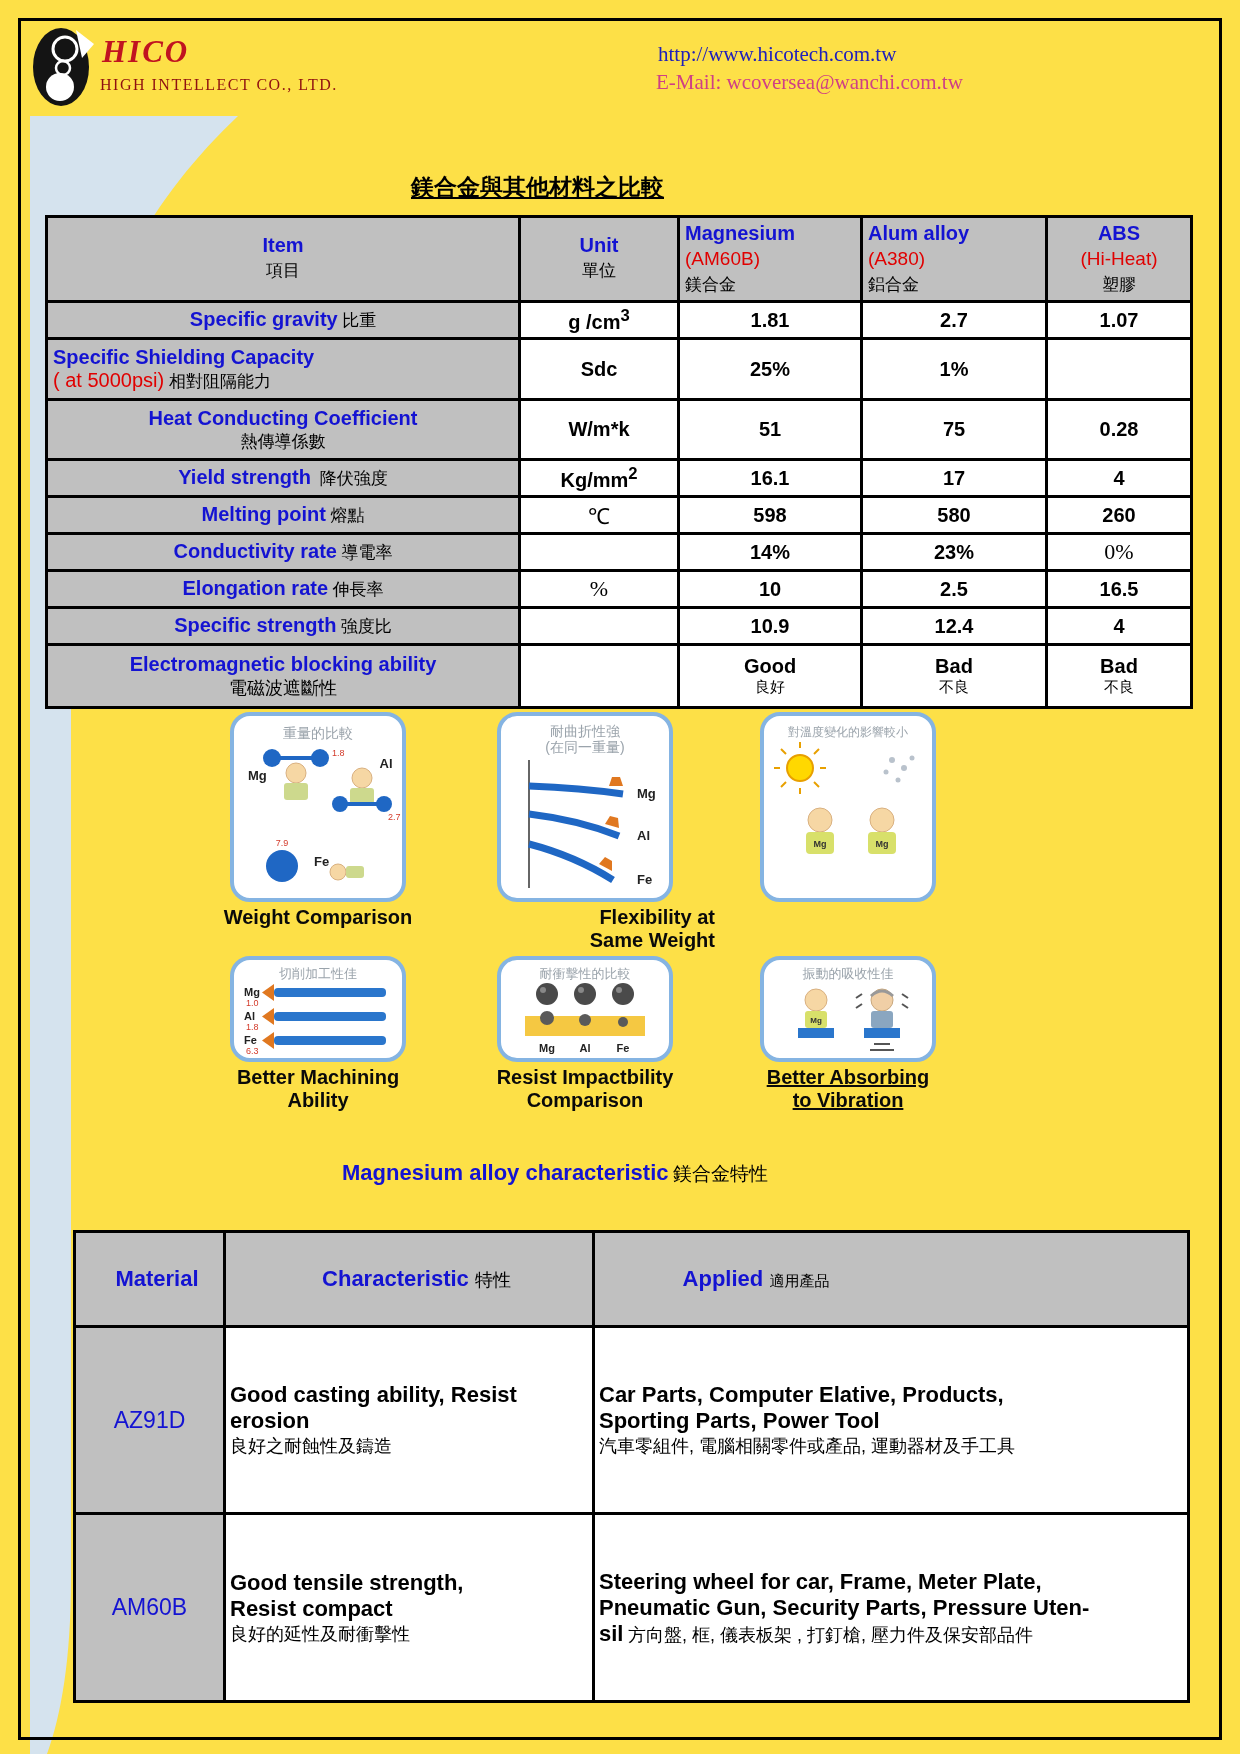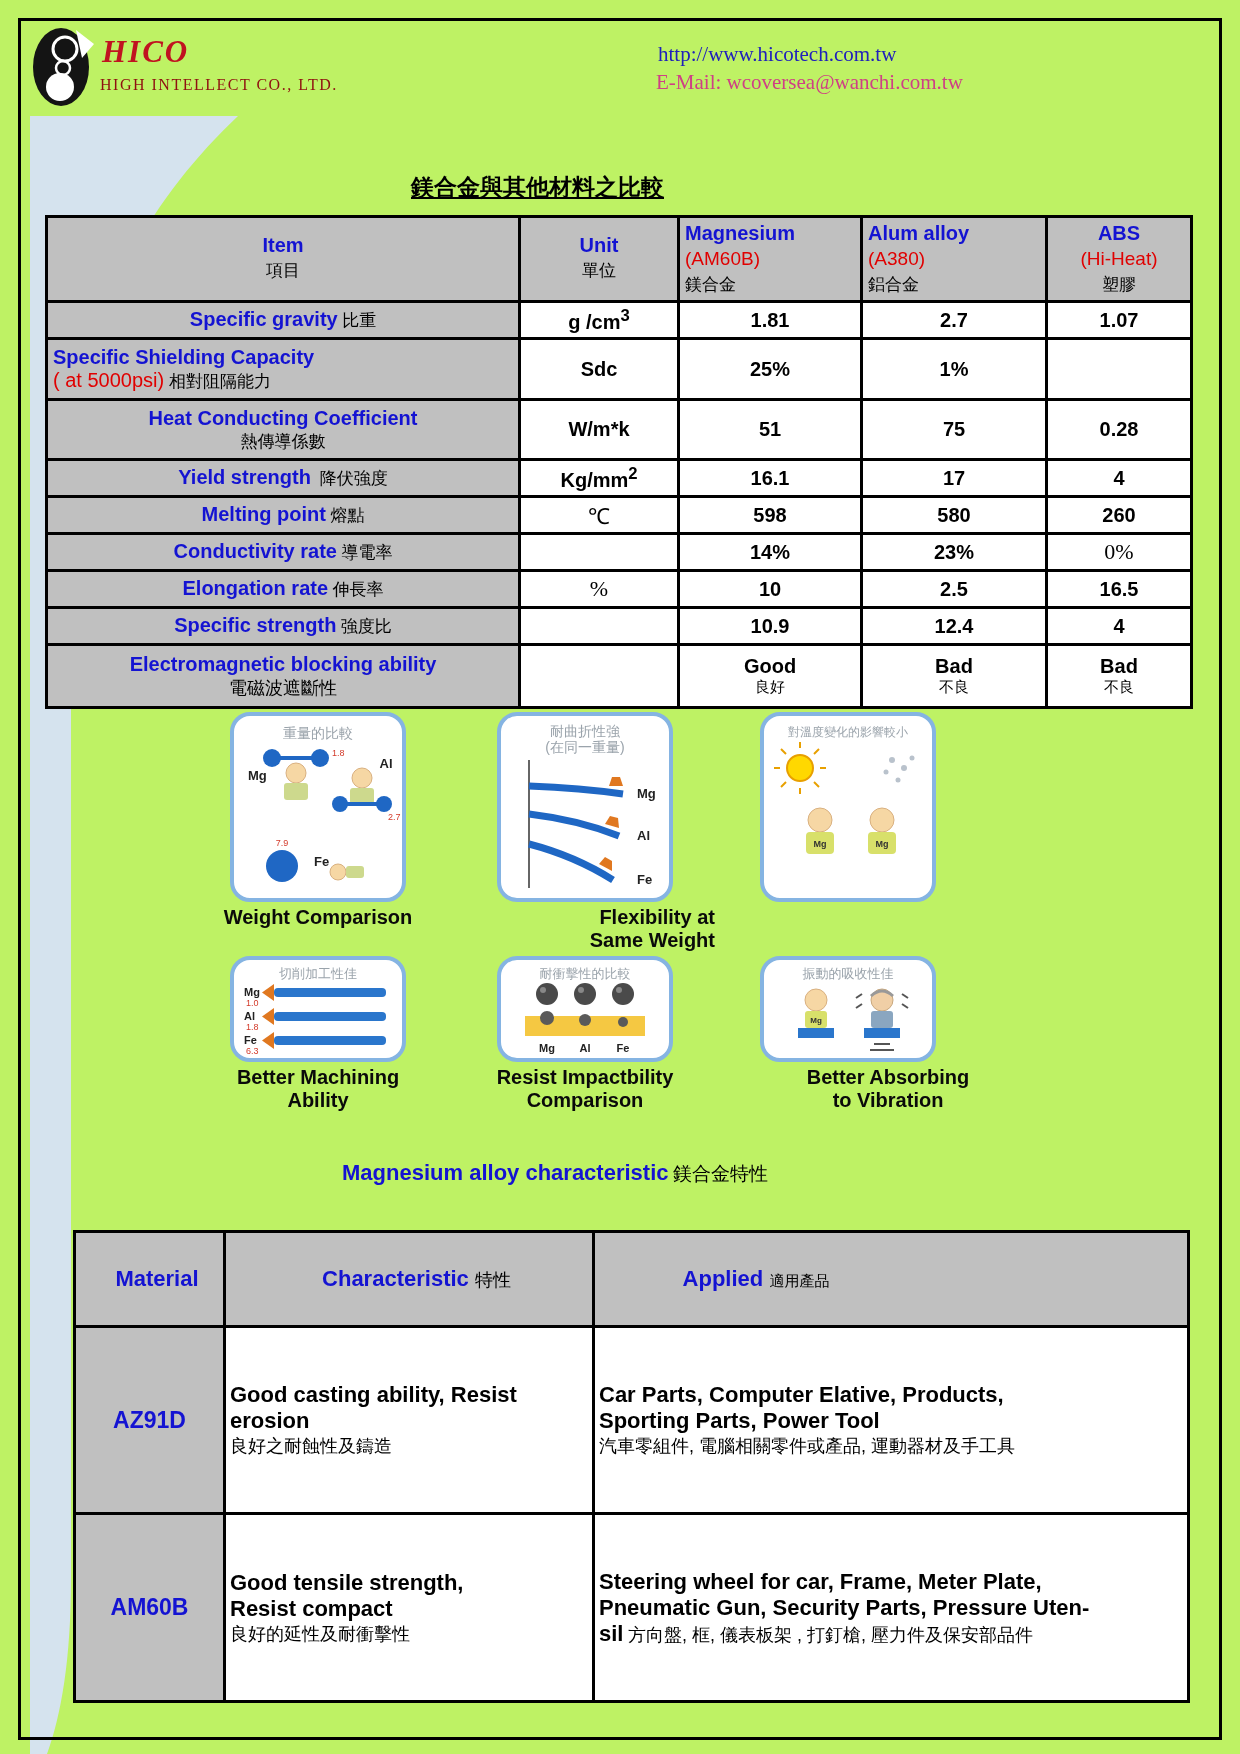--- a/index.html
+++ b/index.html
@@ -1,16 +1,16 @@
 <!DOCTYPE html>
 <html><head>
 <meta charset="utf-8">
 <style>
   html,body{margin:0;padding:0;background:#fff;}
-  .page{position:relative;width:1240px;height:1754px;background:#bef264;overflow:hidden;
+  .page{position:relative;width:1240px;height:1754px;background:#fde047;overflow:hidden;
         font-family:"Liberation Sans",sans-serif;color:#000;}
   .abs{position:absolute;}
   .frame{position:absolute;left:18px;top:18px;width:1198px;height:1716px;border:3px solid #000;}
   .swoosh{position:absolute;left:0;top:0;z-index:1;}
   .z2{z-index:2;}
 
   
   .hico{font-family:"Liberation Serif",serif;font-style:italic;font-weight:bold;
         font-size:31px;color:#c01320;letter-spacing:2px;}
   .hico-sub{font-family:"Liberation Serif",serif;font-size:16px;color:#8f1010;letter-spacing:1.5px;}
@@ -39,21 +39,21 @@
   .t1 .val{font-size:20px;font-weight:bold;text-align:center;vertical-align:middle;background:#fff;}
   .t1 .unitc{font-size:20px;font-weight:bold;text-align:center;vertical-align:middle;background:#fff;}
   .t1 .serifu{font-family:"Liberation Serif",serif;font-weight:normal;font-size:22px;}
   .t1 .hdr-name{font-size:20px;font-weight:bold;color:#1413d2;line-height:26px;}
   .t1 .hdr-code{font-size:19px;color:#e00000;line-height:25px;}
   .t1 .hdr-zh{font-size:17px;color:#000;line-height:28px;}
   .t1 .lal{text-align:left;padding-left:5px;}
   .t1 .item-line2{font-size:17px;}
   .gb-zh{font-size:15px;font-weight:normal;}
   .t2 .hdr{font-size:22px;}
-  .t2 .mat{font-size:23px;font-weight:bold;color:#1413d2;text-align:center;vertical-align:middle;background:#c0c0c0;}
+  .t2 .mat{font-size:23px;font-weight:normal;color:#1413d2;text-align:center;vertical-align:middle;background:#c0c0c0;}
   .t2 .body-en{font-size:22px;font-weight:bold;white-space:pre-line;line-height:26px;}
   .t2 .body-zh{font-size:18px;font-weight:normal;line-height:24px;}
   .t2 .cell{background:#fff;vertical-align:middle;padding-left:4px;padding-right:6px;}
   .applied-hdr{padding-right:285px;}
 
   
   .panel{position:absolute;width:176px;height:190px;background:#fff;border:4px solid #85b4e2;
          border-radius:20px;z-index:2;box-sizing:border-box;}
   .panel.short{height:106px;}
   .cap{position:absolute;width:240px;text-align:center;font-size:20px;font-weight:bold;
@@ -356,21 +356,21 @@
   </div>
 
   <div class="abs z2 cap" style="left:198px;top:1066px;">
     <div>Better Machining</div>
       <div>Ability</div>
   </div>
   <div class="abs z2 cap" style="left:465px;top:1066px;">
     <div>Resist Impactbility</div>
       <div>Comparison</div>
   </div>
-  <div class="abs z2 cap" style="left:768px;top:1066px;">
+  <div class="abs z2 cap" style="left:728px;top:1066px;text-decoration:underline;">
     <div>Better Absorbing</div>
       <div>to Vibration</div>
   </div>
 
   <div class="abs z2 h2">
     <span class="en">Magnesium alloy characteristic</span>
     <span class="zh">鎂合金特性</span>
   </div>
 
   <table class="abs z2 t2">

